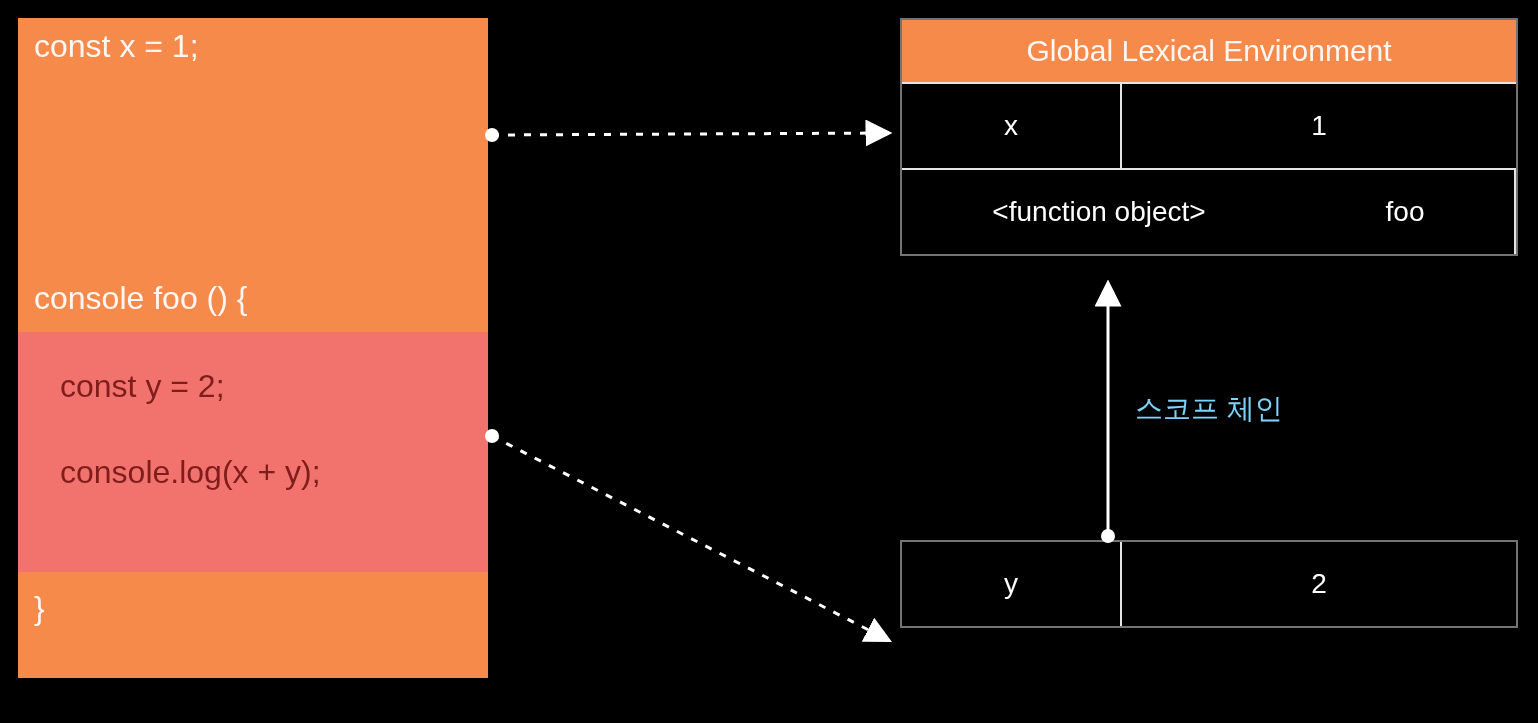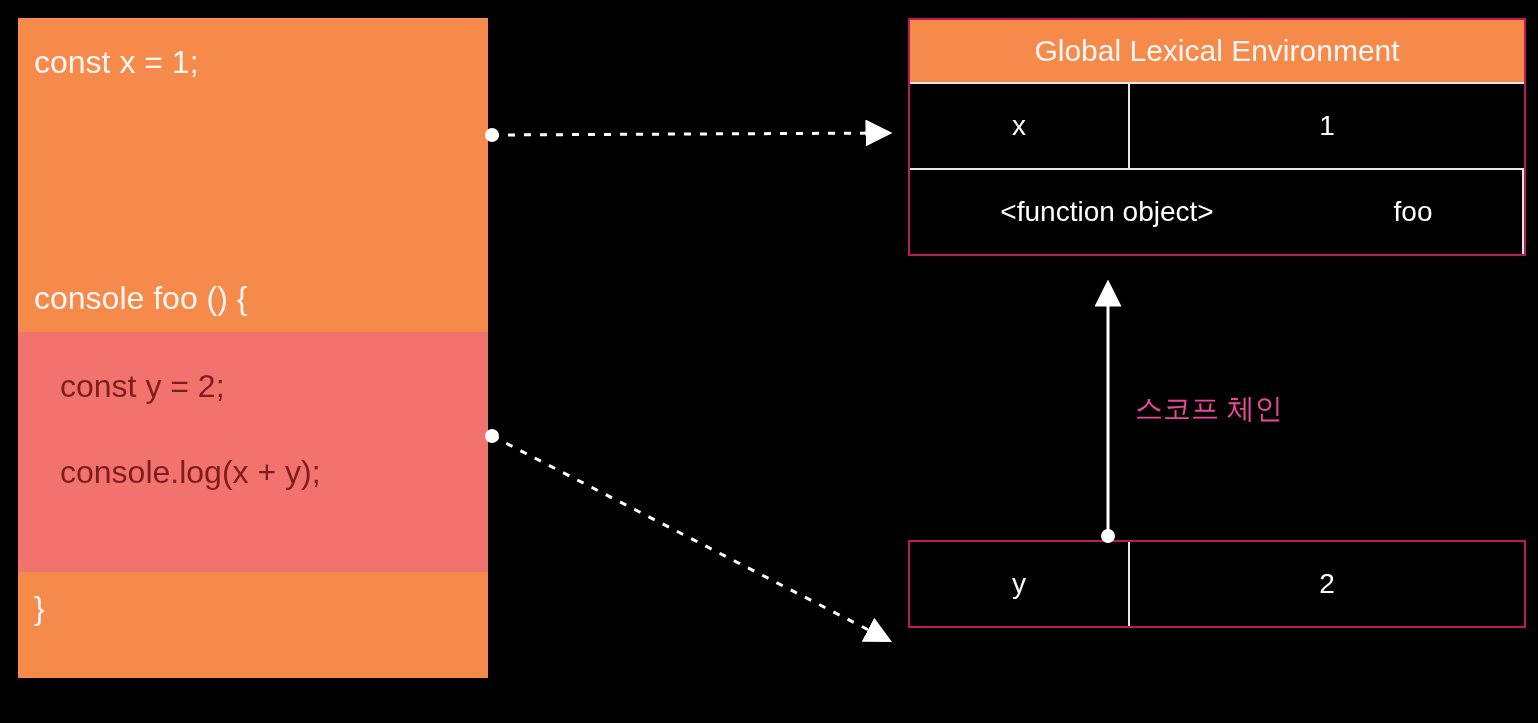--- a/index.html
+++ b/index.html
@@ -18,21 +18,21 @@
   .code-outer {
     position: absolute;
     left: 18px;
     top: 18px;
     width: 470px;
     height: 660px;
     background: #f58a4b;
     color: #fff7f5;
     font-size: 32px;
     line-height: 1.25;
-    padding-top: 24px;
+    padding-top: 8px;
   }
   .code-outer .line {
     padding-left: 16px;
   }
   .code-inner {
     position: absolute;
     left: 0;
     top: 314px;
     width: 470px;
     height: 240px;
@@ -51,23 +51,22 @@
   }
   .close-brace {
     position: absolute;
     top: 570px;
     left: 16px;
   }
 
   
   .lex-table {
     position: absolute;
-    border: 2px solid #be185d;
+    border: 2px solid #737373;
     background: #000;
-    margin-left: 8px;
   }
   .lex-header {
     background: #f58a4b;
     color: #fff7f5;
     text-align: center;
     font-size: 30px;
     padding: 14px 0;
     border-bottom: 2px solid #e5e5e5;
   }
   .lex-row {
@@ -98,21 +97,21 @@
     left: 900px;
     top: 540px;
     width: 618px;
   }
 
   
   .chain-label {
     position: absolute;
     left: 1135px;
     top: 390px;
-    color: #ec4899;
+    color: #7dd3fc;
     font-size: 28px;
   }
 
   
   svg.overlay {
     position: absolute;
     left: 0;
     top: 0;
     width: 1538px;
     height: 723px;

